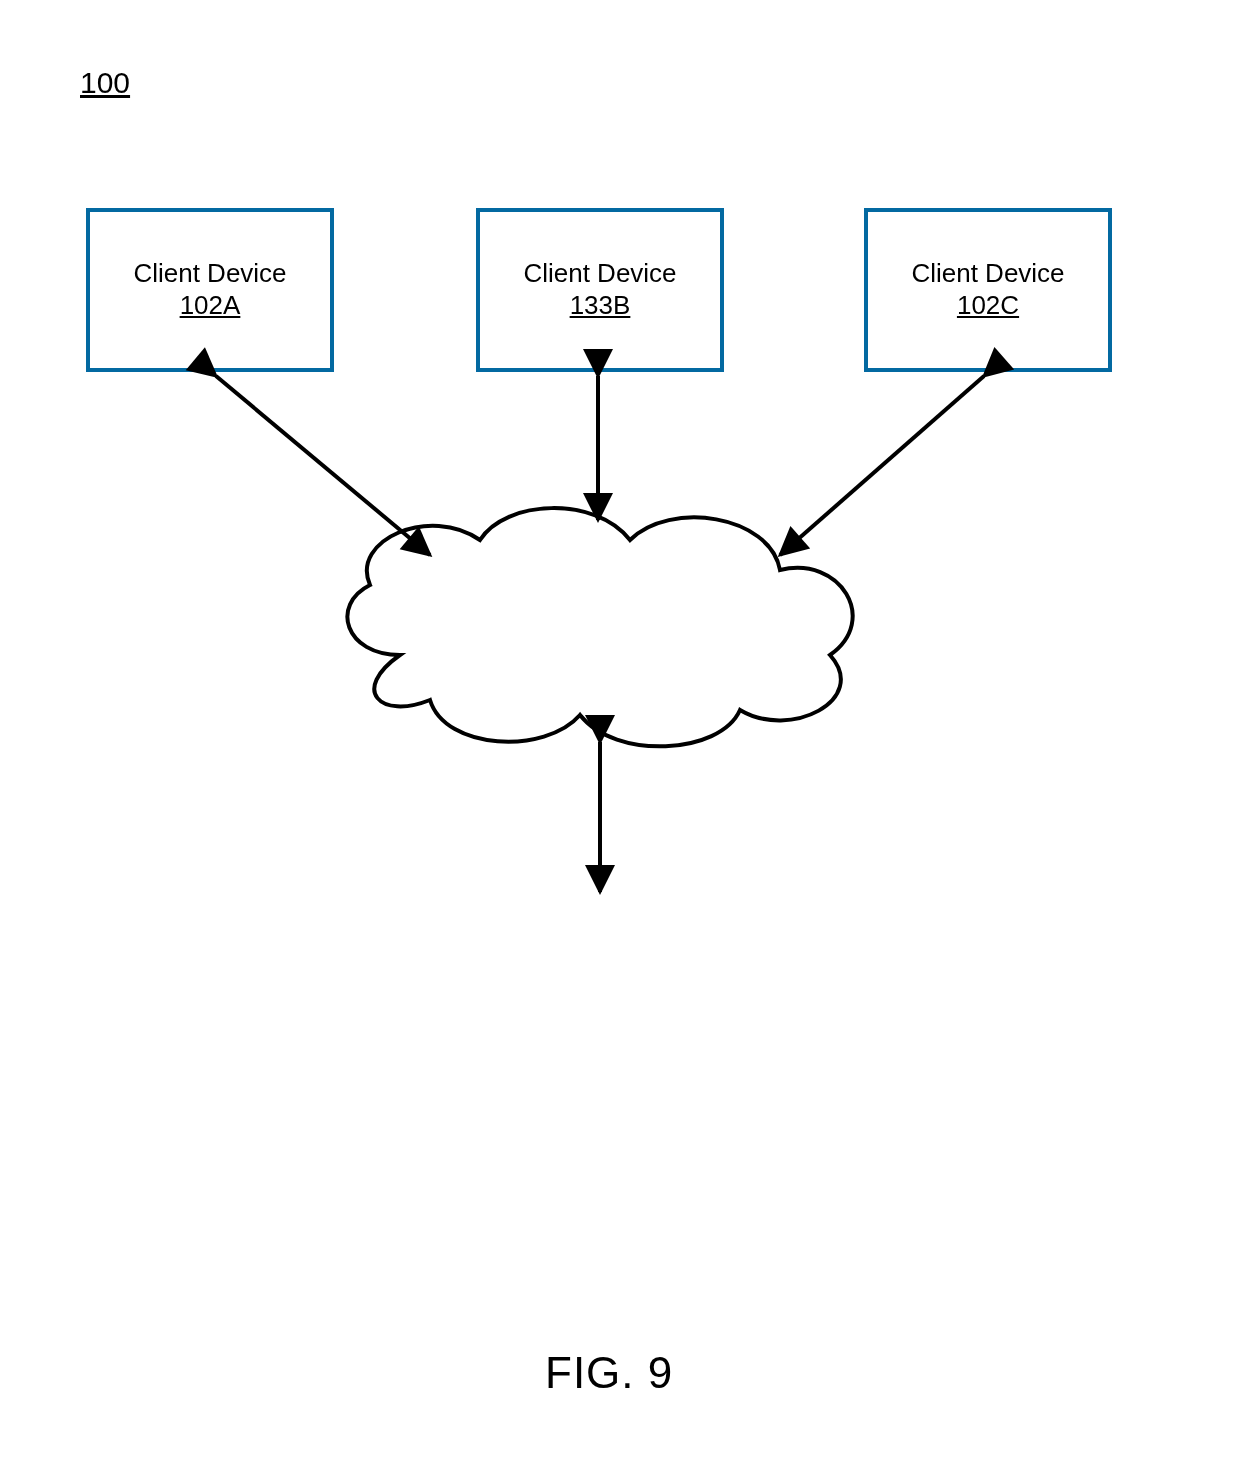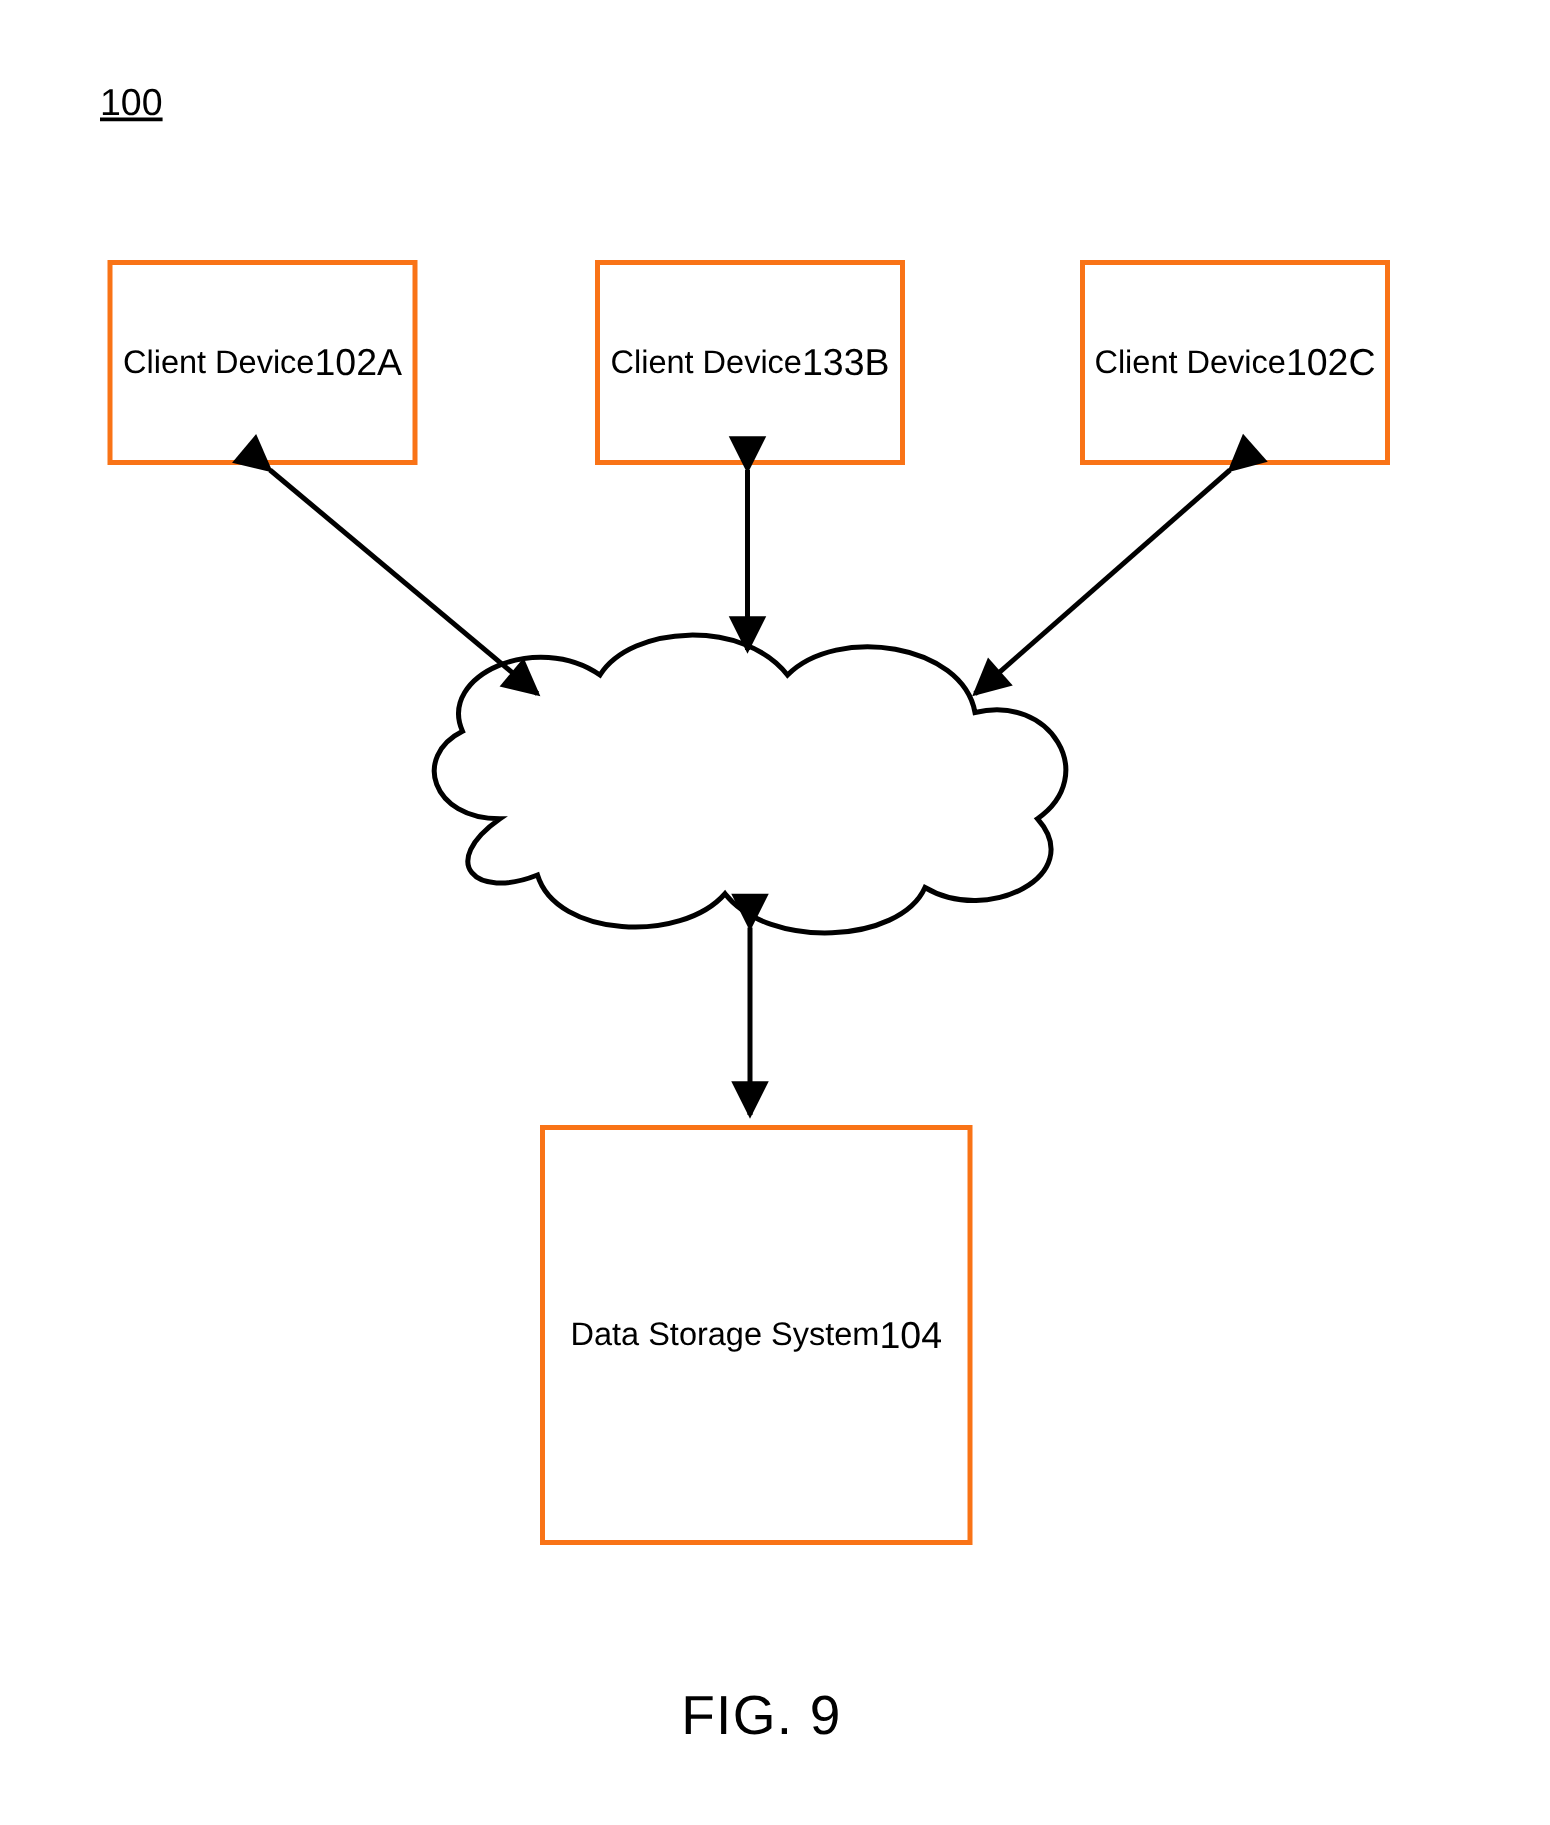--- a/index.html
+++ b/index.html
@@ -16,34 +16,35 @@
     height: 1460px;
     padding-left: 19px;
   }
   .figure-ref {
     position: absolute;
     font-size: 30px;
     text-decoration: underline;
   }
   .box {
     position: absolute;
-    border: 4px solid #f97316;
+    border: 4px solid #0369a1;
     background: #fff;
     display: flex;
-    flex-direction: row;
+    flex-direction: column;
     align-items: center;
     justify-content: center;
     text-align: center;
   }
   .box .label {
     font-size: 26px;
     line-height: 1.15;
   }
   .box .refnum {
-    font-size: 30px;
+    font-size: 26px;
+    text-decoration: underline;
     margin-top: 2px;
   }
   .fig-caption {
     position: absolute;
     font-size: 44px;
     font-weight: 400;
     letter-spacing: 1px;
   }
   svg.overlay {
     position: absolute;
@@ -88,24 +89,20 @@
   <div class="box" style="left:864px; top:208px; width:240px; height:156px;">
     <span class="label">Client Device</span>
     <span class="refnum">102C</span>
   </div>
 
   <div class="cloud-label" style="left:500px; top:605px;">
     <span class="label">Network</span>
     <span class="refnum">106</span>
   </div>
 
-  <div class="box" style="left:432px; top:900px; width:338px; height:328px;">
-    <span class="label">Data Storage System</span>
-    <span class="refnum">104</span>
-  </div>
 
   <div class="fig-caption" style="left:545px; top:1348px;">FIG. 9</div>
 
   <svg class="overlay" viewBox="0 0 1240 1460">
     <defs>
       <marker id="arrow-end" viewBox="0 0 12 12" refX="10" refY="6" markerWidth="9" markerHeight="9" orient="auto-start-reverse">
         <path d="M1,1 L11,6 L1,11 Z" fill="#000"></path>
       </marker>
       <marker id="arrow-start" viewBox="0 0 12 12" refX="10" refY="6" markerWidth="9" markerHeight="9" orient="auto">
         <path d="M1,1 L11,6 L1,11 Z" fill="#000"></path>

